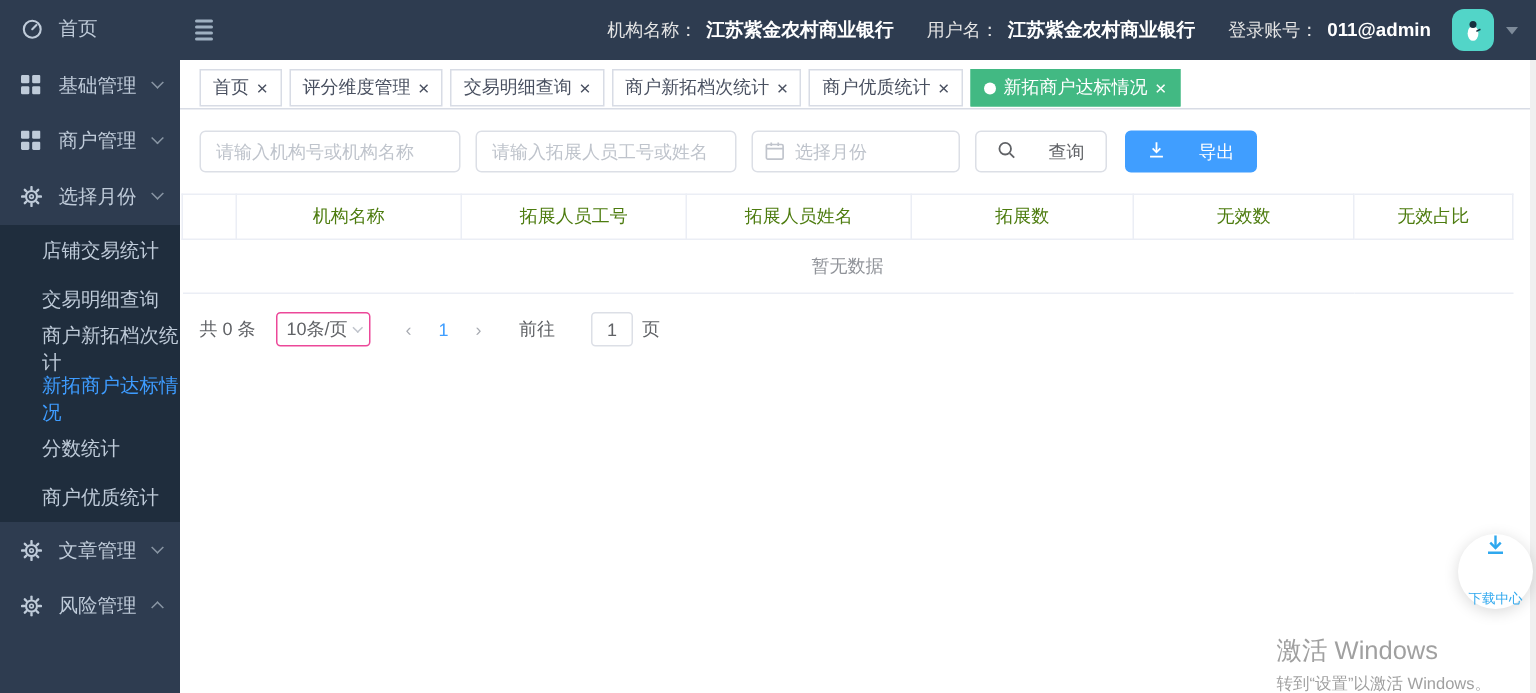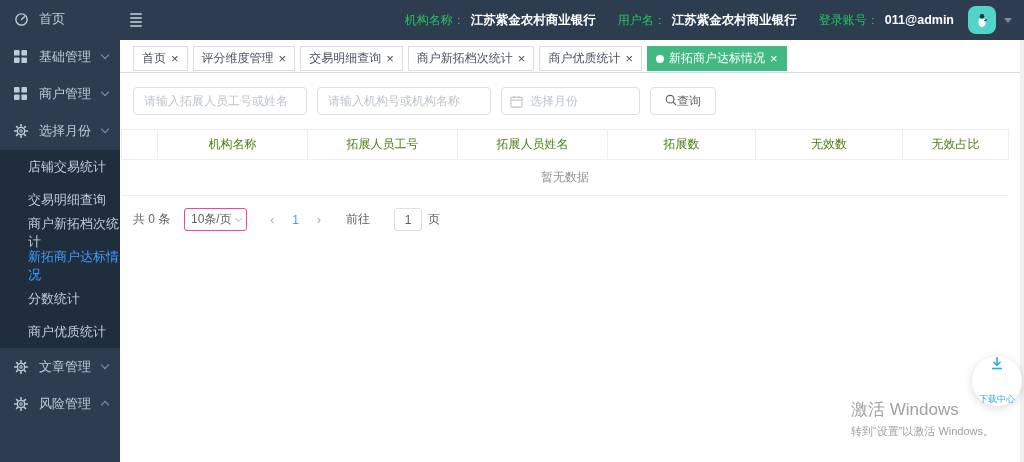--- a/index.html
+++ b/index.html
@@ -22,21 +22,21 @@
   .sub-item { display:flex; align-items:center; height:33px; padding-left:28px;
     color:#bfcbd9; font-size:13px; cursor:pointer; }
   .sub-item.active { color:#3e9cff; }
 
   
   .topbar { position:absolute; left:120px; top:0; width:904px; height:40px;
     background:#2e3c50; display:flex; align-items:center; z-index:2; }
   .hamburger { margin-left:8px; width:16px; display:flex; flex-direction:column; gap:2px; cursor:pointer; padding:4px 2px; }
   .hamburger i { display:block; height:2px; background:#9fb0c1; border-radius:1px; }
   .top-right { margin-left:auto; display:flex; align-items:center; gap:6px; padding-right:6px; }
-  .top-label { color:#22c55e; font-size:12px; }
+  .top-label { color:#e5e5e5; font-size:12px; }
   .top-value { color:#fff; font-size:12.5px; font-weight:bold; margin-right:16px; }
   .avatar { width:28px; height:28px; border-radius:8px; background:#52d5c8;
     display:flex; align-items:center; justify-content:center; cursor:pointer; }
   .avatar-caret { width:0; height:0; border-left:4px solid transparent; border-right:4px solid transparent;
     border-top:5px solid #7d8a99; margin:0 6px 0 2px; cursor:pointer; }
 
   
   .main { position:absolute; left:120px; top:40px; width:904px; height:422px; background:#fff; }
   .scroll-strip { position:absolute; right:0; top:40px; bottom:0; width:4px; background:#f0f0f0; z-index:4; }
 
@@ -49,21 +49,21 @@
   .tab.active .dot { width:8px; height:8px; border-radius:50%; background:#fff; display:inline-block; }
 
   .filters { display:flex; align-items:center; gap:10px; padding:14px 0 14px 13px; }
   .f-input { width:174px; height:28px; border:1px solid #dcdfe6; border-radius:4px;
     font-size:12px; padding:0 10px; color:#606266; outline:none;
     font-family:"Liberation Sans","DejaVu Sans",sans-serif; }
   .f-input::placeholder { color:#bfc4cc; }
   .date-wrap { position:relative; }
   .date-wrap .cal { position:absolute; left:9px; top:7px; }
   .date-input { width:139px; padding-left:28px; }
-  .btn { display:inline-flex; align-items:center; gap:0; height:28px; padding:0 14px;
+  .btn { display:inline-flex; align-items:center; gap:22px; height:28px; padding:0 14px;
     border-radius:4px; font-size:12px; cursor:pointer; border:1px solid #dcdfe6; background:#fff; color:#606266;
     font-family:"Liberation Sans","DejaVu Sans",sans-serif; }
   .btn.primary { background:#409eff; border-color:#409eff; color:#fff; margin-left:2px; }
 
   table.grid { border-collapse:collapse; margin-left:1px; width:887px; table-layout:fixed; }
   table.grid th { height:30px; font-size:12px; font-weight:normal; color:#4d7c0f;
     border:1px solid #ebeef5; border-left:none; background:#fff; text-align:center; }
   table.grid th:first-child { border-left:1px solid #ebeef5; }
   table.grid td.empty { height:36px; text-align:center; font-size:12px; color:#909399;
     border-bottom:1px solid #ebeef5; }
@@ -79,21 +79,21 @@
   .goto-label { margin-left:16px; margin-right:24px; }
   .goto-input { width:28px; height:23px; border:1px solid #dcdfe6; border-radius:3px; text-align:center;
     font-size:12px; color:#606266; outline:none; font-family:"Liberation Sans","DejaVu Sans",sans-serif; }
   .goto-unit { margin-left:6px; }
 
   
   .dl-center { position:absolute; left:972px; top:356px; width:50px; height:50px; border-radius:50%;
     background:#fff; box-shadow:0 2px 10px rgba(0,0,0,0.15); display:flex; flex-direction:column;
     align-items:center; justify-content:space-between; cursor:pointer; z-index:5; }
   .dl-center .dl-text { font-size:9px; color:#2fa8ee; white-space:nowrap; margin-top:1px; }
-  .watermark { position:absolute; left:851px; top:398px; color:#a0a0a0; z-index:1; }
+  .watermark { position:absolute; left:851px; top:422px; color:#a0a0a0; z-index:1; }
   .watermark .wm1 { font-size:17px; }
   .watermark .wm2 { font-size:11px; margin-top:3px; }
 </style>
 </head>
 <body>
 
 <div class="app">
 
   <nav class="sidebar">
     <div class="side-item first">
@@ -267,41 +267,51 @@
         <span class="close">×</span>
       </span>
       <span class="tab active">
         <span class="dot"></span>
         <span>新拓商户达标情况</span>
         <span class="close">×</span>
       </span>
     </div>
 
     <div class="filters">
+      <input class="f-input" placeholder="请输入机构号或机构名称" style="">
       <input class="f-input" placeholder="请输入拓展人员工号或姓名" style="">
-      <input class="f-input" placeholder="请输入机构号或机构名称" style="">
       <div class="date-wrap">
         <span class="cal">
           <svg width="13" height="13" viewBox="0 0 14 14" fill="none" stroke="#c0c4cc" stroke-width="1.2">
             <rect x="1" y="2.5" width="12" height="10.5" rx="1"></rect>
             <line x1="1" y1="5.5" x2="13" y2="5.5"></line>
             <line x1="4.5" y1="1" x2="4.5" y2="3.5"></line>
               <line x1="9.5" y1="1" x2="9.5" y2="3.5"></line>
           </svg>
         </span>
         <input class="f-input date-input" placeholder="选择月份" style="">
       </div>
       <button class="btn">
         <span>
           <svg width="12" height="12" viewBox="0 0 14 14" fill="none" stroke="#606266" stroke-width="1.4">
             <circle cx="6" cy="6" r="4.5"></circle>
               <line x1="9.6" y1="9.6" x2="13" y2="13"></line>
           </svg>
         </span>
         <span>查询</span>
+      </button>
+      <button class="btn primary">
+        <span>
+          <svg width="12" height="12" viewBox="0 0 14 14" fill="none" stroke="#ffffff" stroke-width="1.4">
+            <line x1="7" y1="1" x2="7" y2="8.5"></line>
+              <path d="M4 5.8 L7 8.8 L10 5.8"></path>
+            <line x1="2" y1="12.2" x2="12" y2="12.2"></line>
+          </svg>
+        </span>
+        <span>导出</span>
       </button>
     </div>
 
     <table class="grid">
       <colgroup>
         <col style="width:36px">
           <col style="width:150px">
           <col style="width:150px">
         <col style="width:150px">
           <col style="width:148px">

